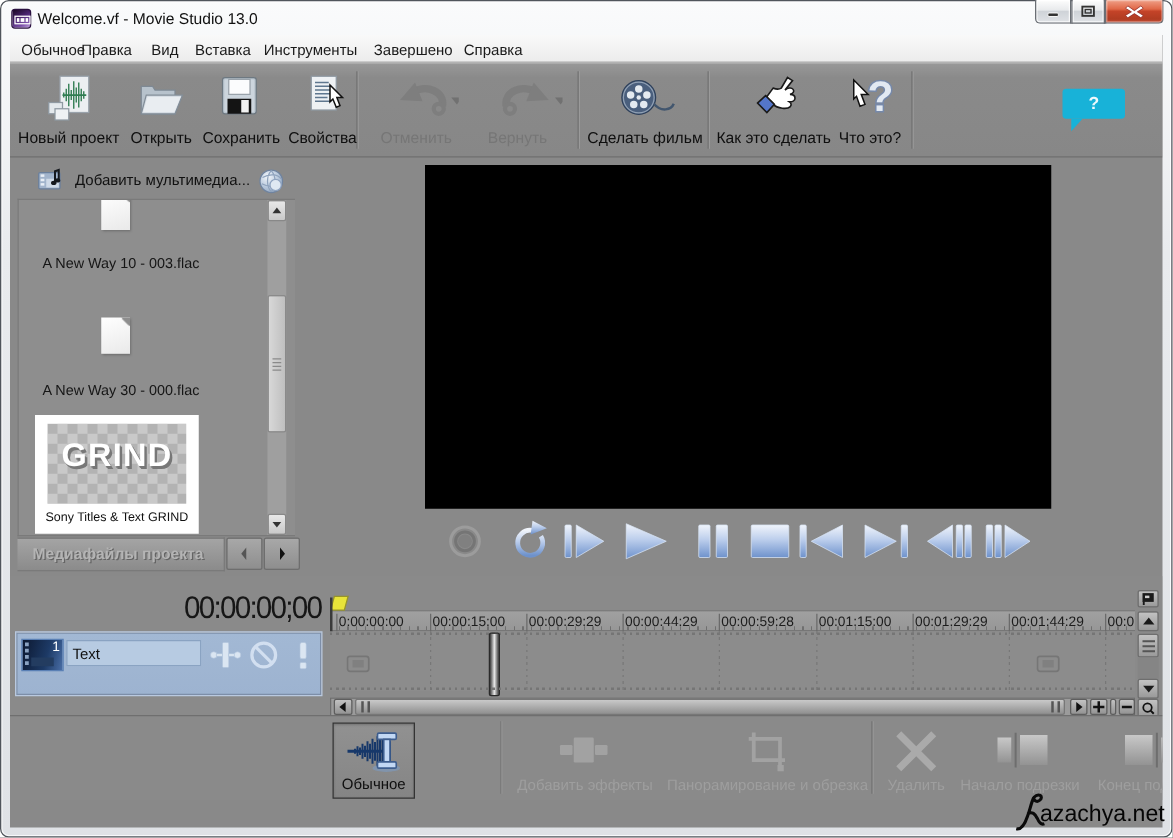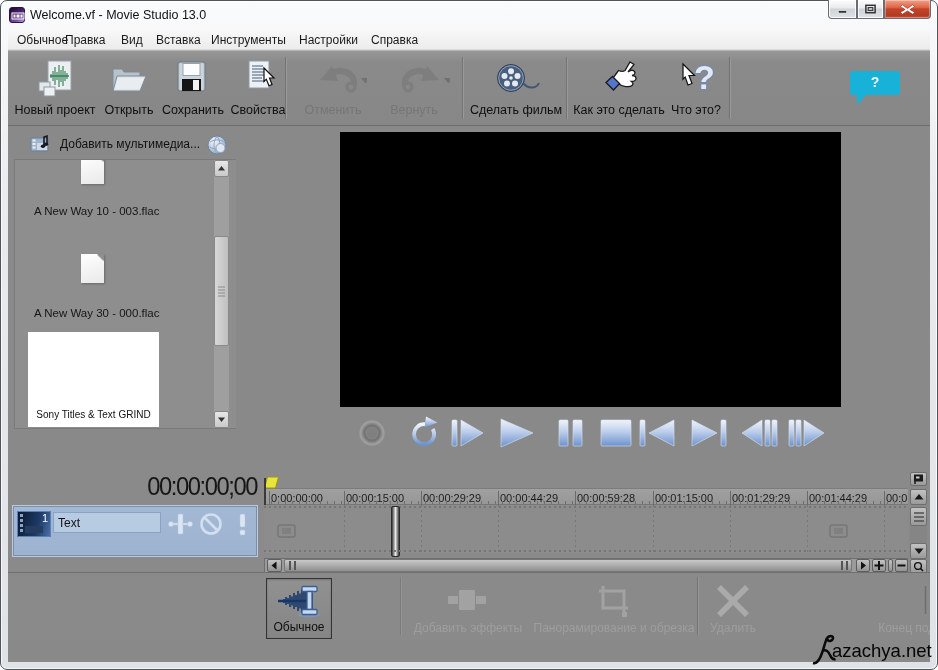--- a/index.html
+++ b/index.html
@@ -122,21 +122,21 @@
       </svg>
     </div>
 </div>
 <div class="abs" id="content">
   <div class="abs" id="menubar">
     <span style="left:9px">Обычное</span>
       <span style="left:57px">Правка</span>
       <span style="left:113px">Вид</span>
       <span style="left:148px">Вставка</span>
       <span style="left:203px">Инструменты</span>
-      <span style="left:291px">Настройки</span>
+      <span style="left:291px">Завершено</span>
       <span style="left:363px">Справка</span>
   </div>
   <div class="abs" id="toolbar">
     <div class="tsep" style="left:277px"></div>
     <div class="tsep" style="left:454px"></div>
     <div class="tsep" style="left:558px"></div>
     <div class="tsep" style="left:721px"></div>
     <div class="tlabel" style="left:47px">Новый проект</div>
     <div class="tlabel" style="left:121px">Открыть</div>
     <div class="tlabel" style="left:185px">Сохранить</div>
@@ -248,37 +248,50 @@
           <path d="M3 7 C8 4 15 4 18 8 M2.5 12 C8 15 15 15 18 11 M10 1.5 C6 6 6 14 10 18.5 M10 1.5 C14 6 14 14 10 18.5" fill="none" stroke="#8fa3bd" stroke-width="1"></path>
           <circle cx="13.5" cy="13" r="4.5" fill="#dfe8f2" stroke="#90a4c0"></circle>
         </svg>
       </div>
       <div class="abs" id="lplist">
         <div class="docicon" style="left:66px;top:-5px"></div>
         <div class="flabel" style="left:19px;top:45px">A New Way 10 - 003.flac</div>
         <div class="docicon" style="left:66px;top:94px"></div>
         <div class="flabel" style="left:19px;top:147px">A New Way 30 - 000.flac</div>
         <div class="abs" id="grindcell">
+          <div class="abs" id="grindthumb">
+              <div class="abs" id="grindtext">GRIND</div>
+            </div>
           <div class="abs" id="grindlabel">Sony Titles &amp; Text GRIND</div>
         </div>
       </div>
       <div class="abs" id="lpscroll">
         <div class="sbtn" style="top:0"><svg width="13" height="15">
               <path d="M6.5 5 L10 9.5 L3 9.5 Z" fill="#333"></path>
             </svg></div>
         <div class="thumbv" style="top:76px;height:110px"><svg width="13" height="110">
               <g stroke="#8a8a8a">
                 <line x1="3" y1="50" x2="10" y2="50"></line>
                 <line x1="3" y1="53" x2="10" y2="53"></line>
                 <line x1="3" y1="56" x2="10" y2="56"></line>
                 <line x1="3" y1="59" x2="10" y2="59"></line>
               </g>
             </svg></div>
         <div class="sbtn" style="top:251px"><svg width="13" height="15">
               <path d="M6.5 10 L10 5.5 L3 5.5 Z" fill="#333"></path>
+            </svg></div>
+      </div>
+      <div class="abs" id="lptabs">
+        <div class="tab"></div>
+        <div class="t">Медиафайлы проекта</div>
+        <div class="tabbtn" style="left:167px"><svg width="27" height="24">
+              <path d="M15 7 L11 12 L15 17 Z" fill="#555"></path>
+            </svg></div>
+        <div class="tabbtn" style="left:197px"><svg width="27" height="24">
+              <path d="M12 7 L16 12 L12 17 Z" fill="#111"></path>
             </svg></div>
       </div>
     </div>
     <div class="abs" id="preview">
       <div class="abs" id="vid"></div>
       <div class="abs" id="transport"><svg width="690" height="54">
         <defs>
               <linearGradient id="bg" x1="0" y1="0" x2="0" y2="1">
           <stop offset="0" stop-color="#f0f4fb"></stop>
                 <stop offset="0.45" stop-color="#bcceec"></stop>
@@ -502,20 +515,34 @@
       <div class="lab">Панорамирование и обрезка</div>
     </div>
     <div class="abs" style="left:689px;top:4px;width:1px;height:58px;background:#747474;box-shadow:1px 0 0 #989898"></div>
     <div class="abs" style="left:392px;top:4px;width:1px;height:58px;background:#7b7b7b;box-shadow:1px 0 0 #949494"></div>
     <div class="bbtn dis" style="left:694px;width:62px">
       <svg class="abs" style="left:12px;top:4px" width="40" height="38">
         <path d="M7 3 L19 15 L31 3 L35 7 L23 19 L35 31 L31 35 L19 23 L7 35 L3 31 L15 19 L3 7 Z" fill="#aaaaaa"></path>
       </svg>
       <div class="lab">Удалить</div>
     </div>
+    <div class="bbtn dis" style="left:756px;width:104px">
+      <svg class="abs" style="left:30px;top:8px" width="46" height="30">
+        <defs>
+            <linearGradient id="tg" x1="0" y1="0" x2="0" y2="1">
+              <stop offset="0" stop-color="#c8c8c8"></stop>
+              <stop offset="1" stop-color="#939393"></stop>
+            </linearGradient>
+          </defs>
+        <rect x="4" y="4" width="11" height="20" fill="url(#tg)"></rect>
+        <line x1="18.5" y1="0" x2="18.5" y2="28" stroke="#6e6e6e" stroke-width="1.6"></line>
+        <rect x="22" y="2" width="22" height="24" fill="url(#tg)"></rect>
+      </svg>
+      <div class="lab">Начало подрезки</div>
+    </div>
     <div class="bbtn dis" style="left:862px;width:104px">
       <svg class="abs" style="left:30px;top:8px" width="46" height="30">
         <rect x="0" y="2" width="22" height="24" fill="url(#tg)"></rect>
         <line x1="25.5" y1="0" x2="25.5" y2="28" stroke="#6e6e6e" stroke-width="1.6"></line>
         <rect x="29" y="4" width="11" height="20" fill="url(#tg)"></rect>
       </svg>
       <div class="lab">Конец подрезки</div>
     </div>
   </div>
 </div>

